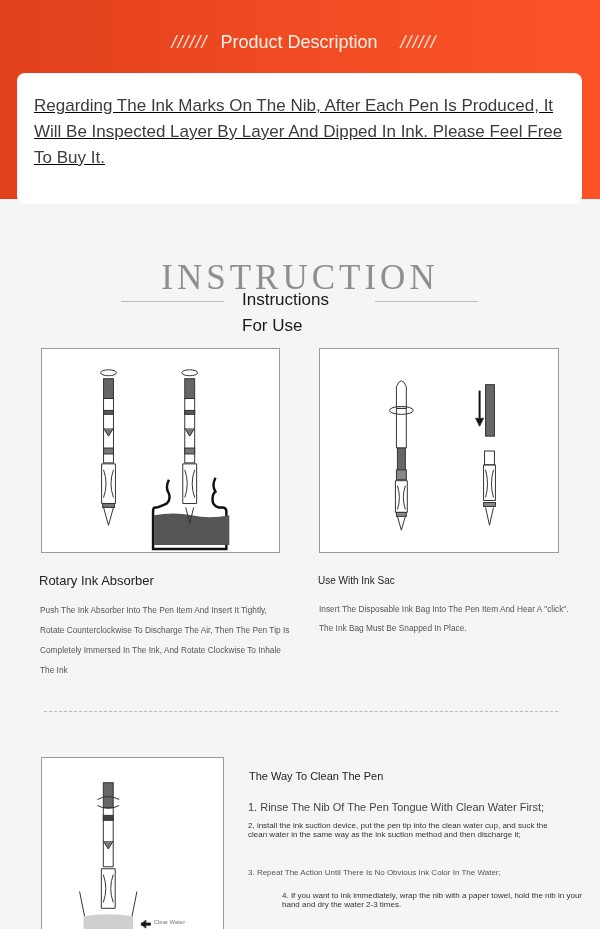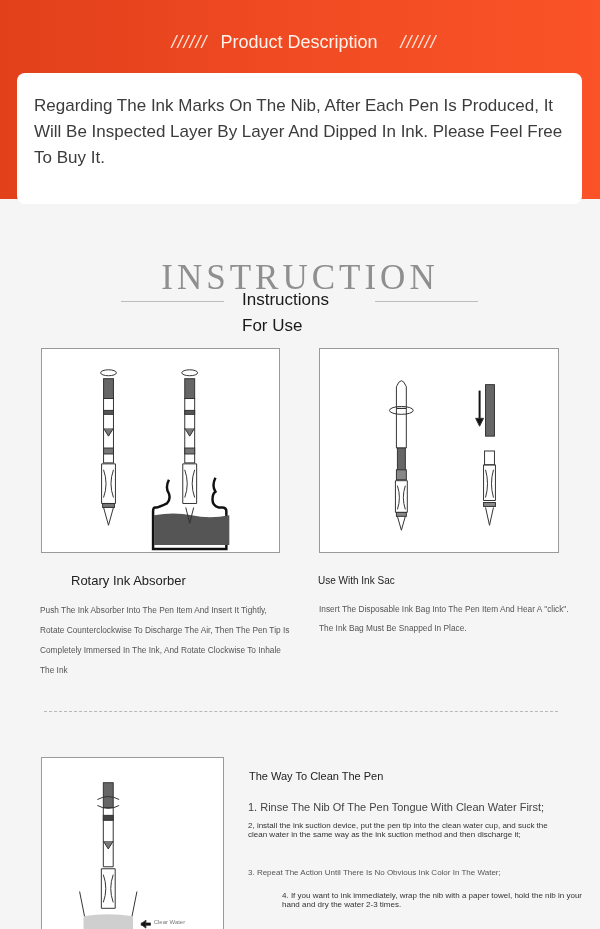--- a/index.html
+++ b/index.html
@@ -13,20 +13,21 @@
     .header-title {
       position: absolute; top: 30px; left: 0; width: 600px; text-align: center;
       color: #fff3ec; font-size: 18px; line-height: 24px; white-space: pre; padding-left: 8px;
     }
     .header-title .slashes { font-style: italic; letter-spacing: 1px; font-weight: 300; color: #ffe4d8; }
     .header-title .title-text { margin: 0 18px 0 8px; }
     .desc-card {
       position: absolute; left: 17px; top: 73px; width: 565px; height: 131px;
       background: #ffffff; border-radius: 8px;
       padding: 20px 16px 0 17px;
+      text-decoration: underline;
     }
     .desc-card p {
       font-size: 17px; line-height: 26px; color: #3c3c3c;
     }
 
     .instruction-title {
       position: absolute; top: 256px; left: 0; width: 600px; text-align: center;
       font-family: "Liberation Serif", serif; font-size: 35px; letter-spacing: 4px;
       color: #8f8f8f; line-height: 44px;
     }
@@ -42,21 +43,21 @@
       position: absolute; background: #ffffff; border: 1px solid #9a9a9a;
     }
     .frame svg { display: block; width: 100%; height: 100%; }
     .frame-1 { left: 41px; top: 348px; width: 239px; height: 205px; }
     .frame-2 { left: 319px; top: 348px; width: 240px; height: 205px; }
     .frame-3 { left: 41px; top: 757px; width: 183px; height: 180px; }
 
     .step-title {
       position: absolute; font-size: 13px; color: #222; line-height: 18px;
     }
-    .step-title.a { left: 39px; top: 572px; margin-left: 32px; }
+    .step-title.a { left: 39px; top: 572px; }
     .step-title.b { left: 318px; top: 572px; font-size: 10px; }
     .step-body { position: absolute; font-size: 8.3px; color: #555; line-height: 20px; }
     .step-body.a { left: 40px; top: 600px; width: 250px; }
     .step-body.b { left: 319px; top: 600px; width: 250px; line-height: 19px; }
 
     .dashed {
       position: absolute; top: 711px; left: 44px; width: 514px; height: 0;
       border-top: 1px dashed #b8b8b8;
     }
 

